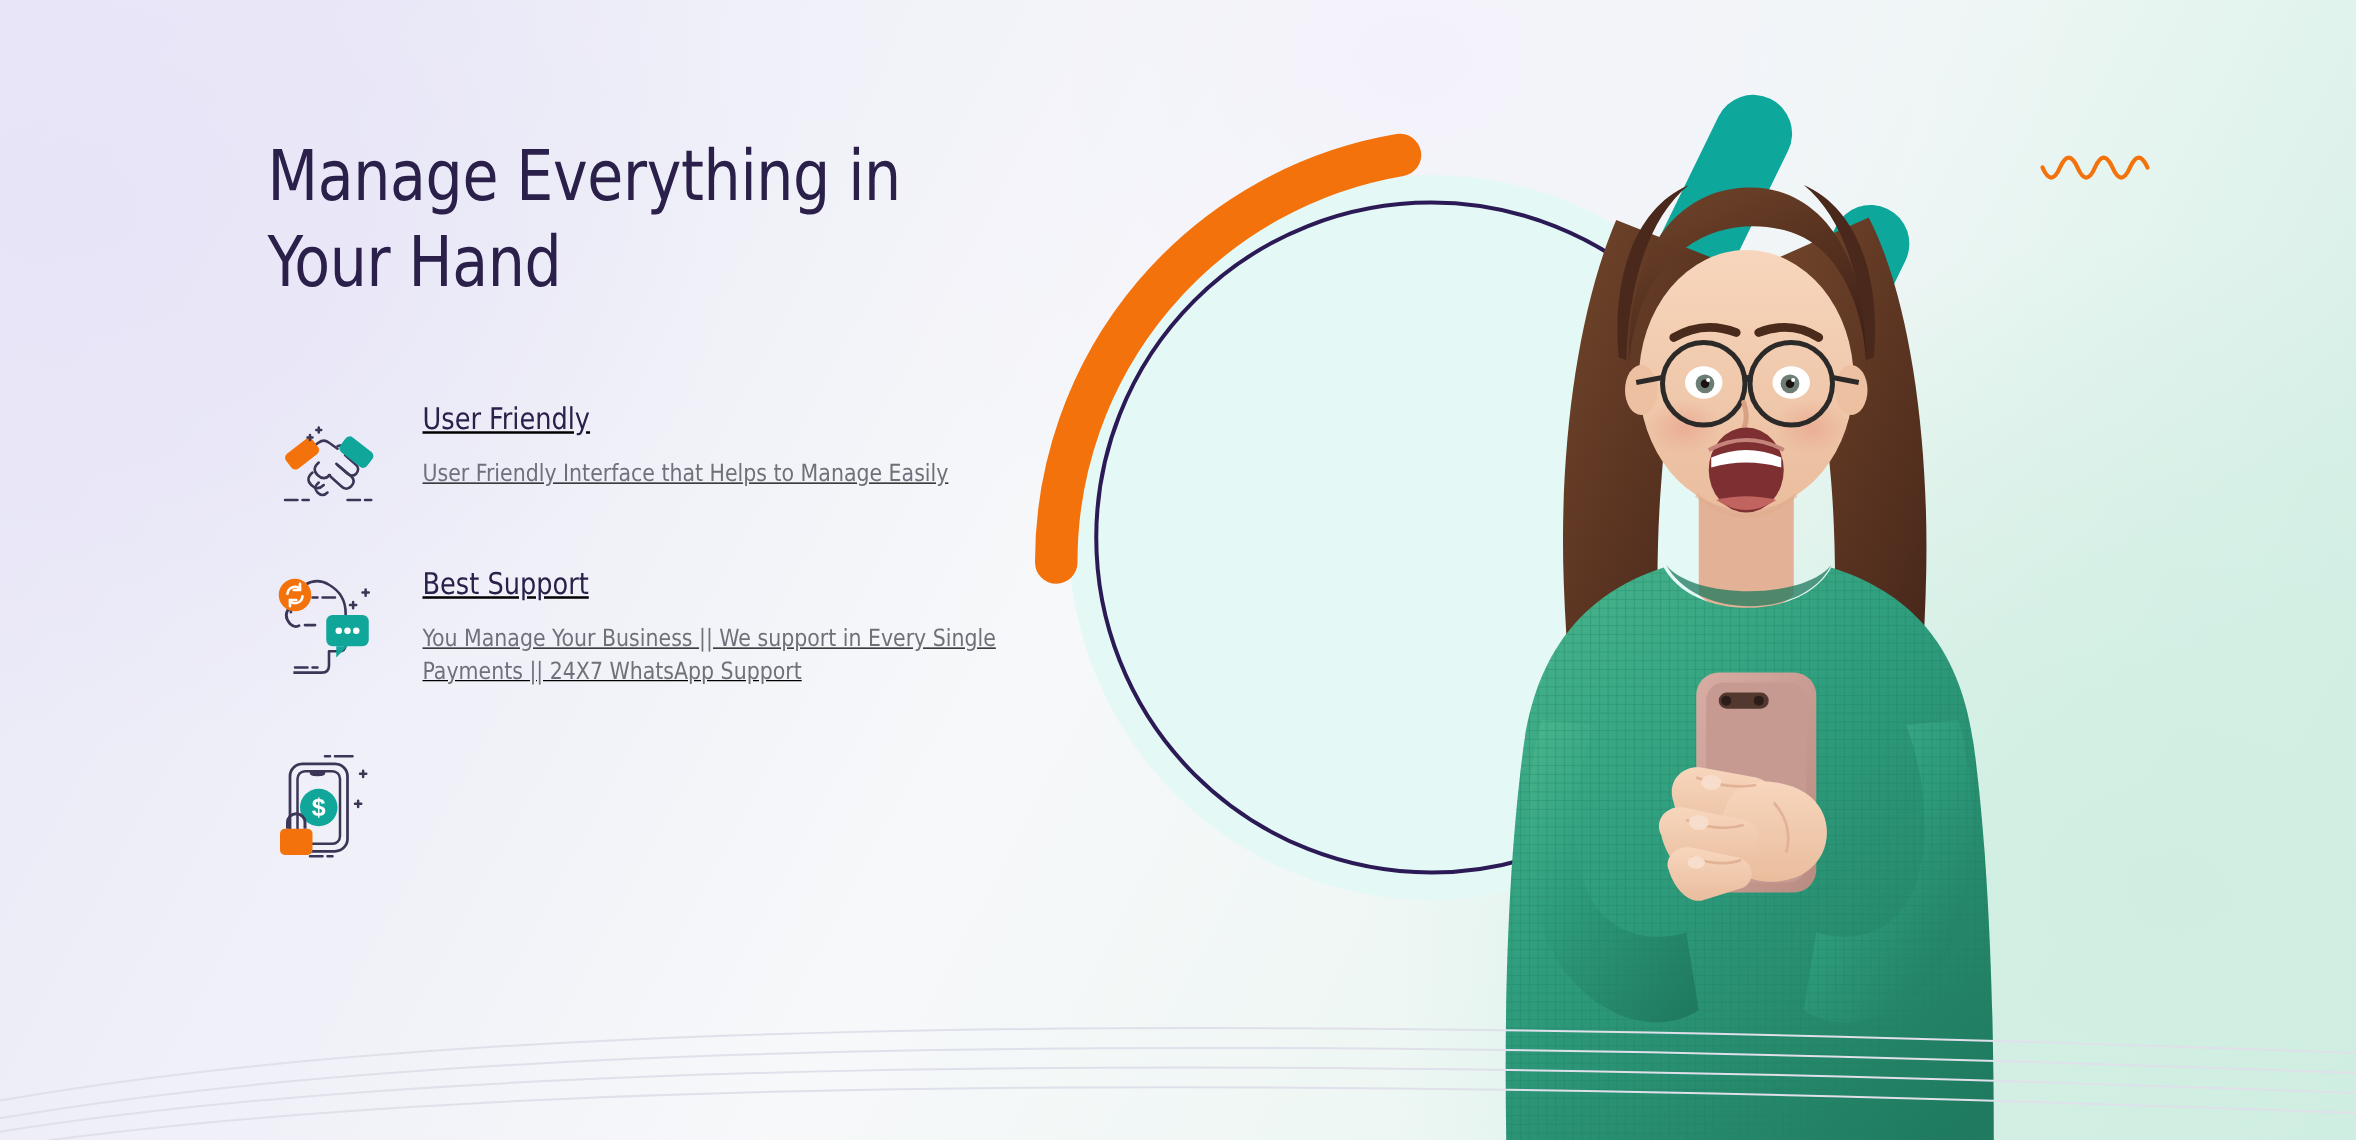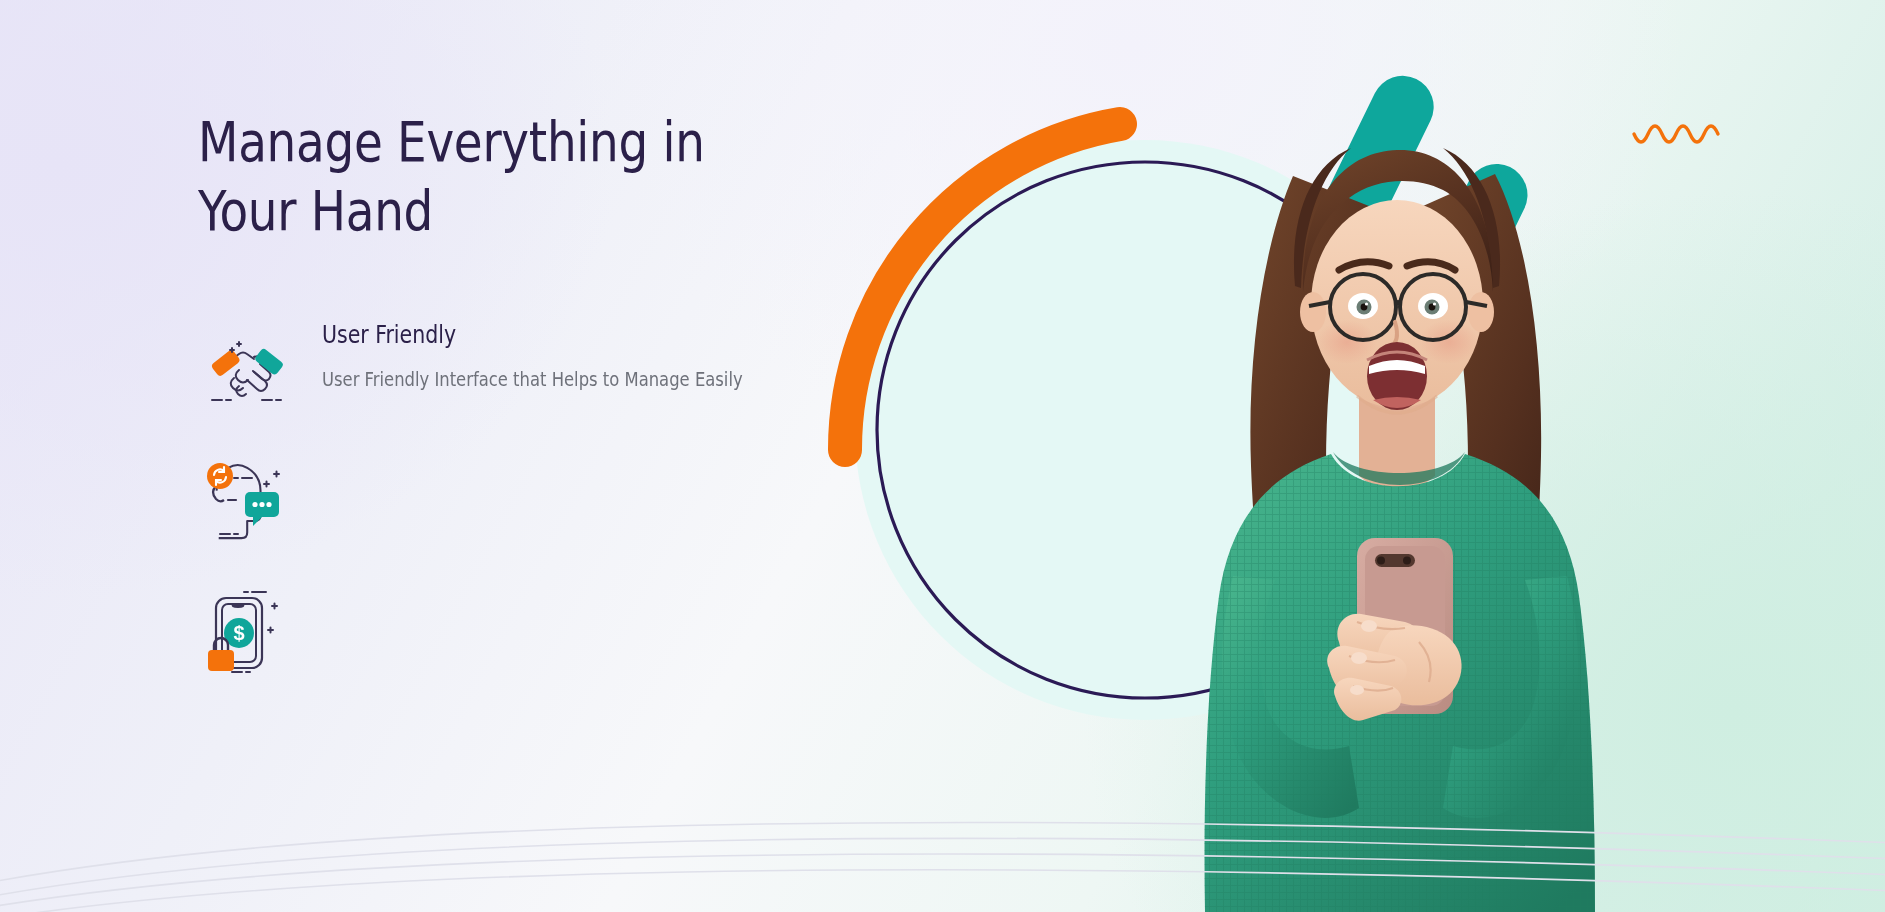--- a/index.html
+++ b/index.html
@@ -29,21 +29,21 @@
   .art { position:absolute; right:0; top:0; width:1060px; height:912px; }
   .art svg.backdrop { position:absolute; left:0; top:0; width:1060px; height:912px; }
 
   
   .photo { position:absolute; left:318px; top:56px; width:520px; height:856px; }
 
   .squiggle { position:absolute; }
   .sq-top { left:805px; top:120px; }
 
   
-  .content { position:absolute; left:198px; top:108px; width:820px; }
+  .content { position:absolute; left:214px; top:108px; width:820px; }
 
   .headline {
     font-family:"DejaVu Sans Condensed","Liberation Sans Narrow","Liberation Sans", sans-serif;
     font-size:56px;
     line-height:1.23;
     font-weight:400;
     color:#2b2049;
     letter-spacing:-0.3px;
     white-space:pre-line;
     transform:scaleX(0.93);
@@ -62,21 +62,21 @@
   .feature-icon {
     width:96px;
     flex:0 0 96px;
     height:86px;
     margin-right:28px;
     position:relative;
     top:4px;
   }
   .feature-icon svg { width:96px; height:86px; display:block; }
 
-  .feature-body { padding-top:2px; }
+  .feature-body { padding-top:2px;text-decoration:underline; }
 
   .feature-title {
     font-family:"DejaVu Sans Condensed","Liberation Sans Narrow","Liberation Sans", sans-serif;
     font-size:24px;
     font-weight:400;
     color:#2b2049;
     line-height:1.1;
     margin-bottom:19px;
     transform:scaleX(0.95);
     transform-origin:left center;
@@ -345,20 +345,25 @@
               </g>
             </g>
             <g stroke="#3b3556" stroke-width="2" stroke-linecap="round">
               <path d="M36 22 h4 M44 22 h10"></path>
               <path d="M76 18 h5 M78.5 15.5 v5"></path>
               <path d="M66 28 h5 M68.5 25.5 v5"></path>
               <path d="M22 78 h10 M36 78 h4"></path>
             </g>
           </svg>
         </div>
+        <div class="feature-body">
+          <div class="feature-title">Best Support</div>
+          <div class="feature-desc">You Manage Your Business || We support in Every Single
+Payments || 24X7 WhatsApp Support</div>
+        </div>
       </div>
 
       <div class="feature">
         <div class="feature-icon">
           <svg viewBox="0 0 96 86" xmlns="http://www.w3.org/2000/svg">
             <rect x="18" y="10" width="46" height="70" rx="10" fill="none" stroke="#3b3556" stroke-width="2.2"></rect>
             <rect x="24" y="16" width="34" height="58" rx="6" fill="none" stroke="#3b3556" stroke-width="2"></rect>
             <path d="M34 16 h12 q2 4 -6 4 q-8 0 -6 -4 Z" fill="#3b3556"></path>
             <circle cx="41" cy="45" r="15" fill="#10a69a"></circle>
             <text x="41" y="52" text-anchor="middle" font-family="Liberation Sans, sans-serif" font-size="20" font-weight="bold" fill="#ffffff">$</text>

